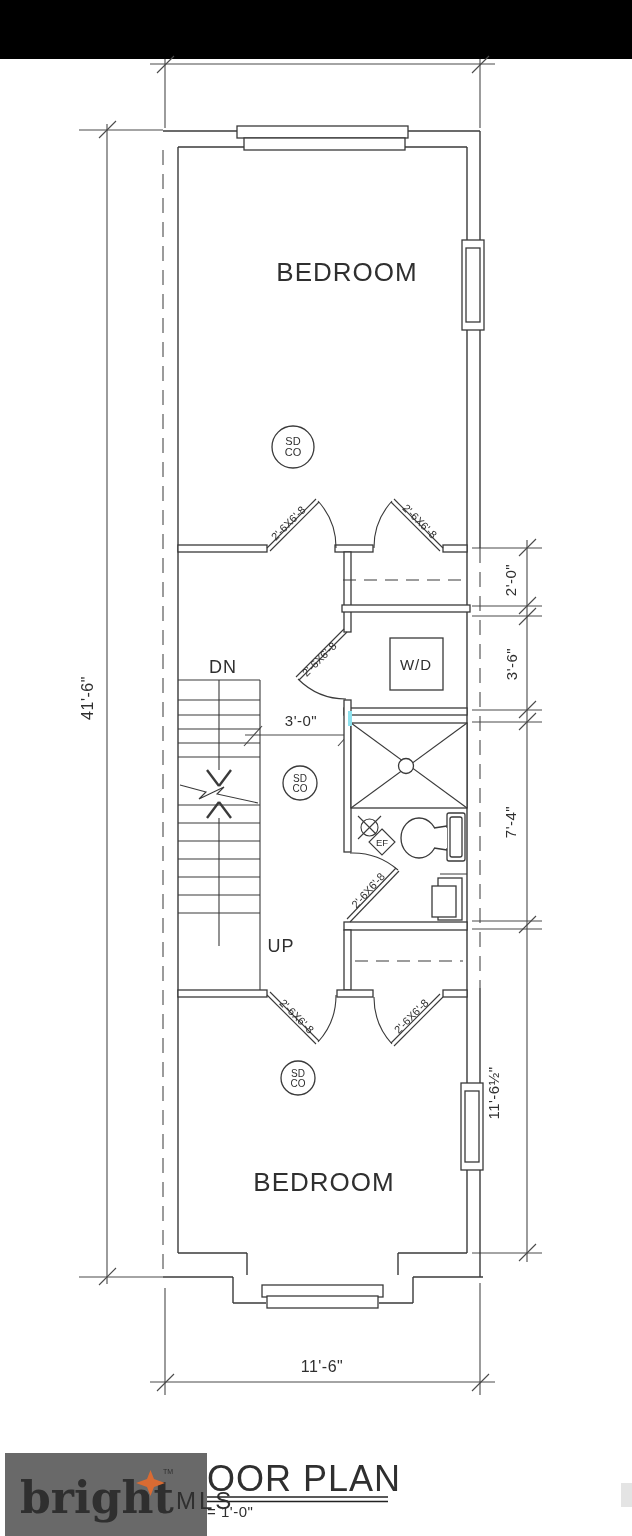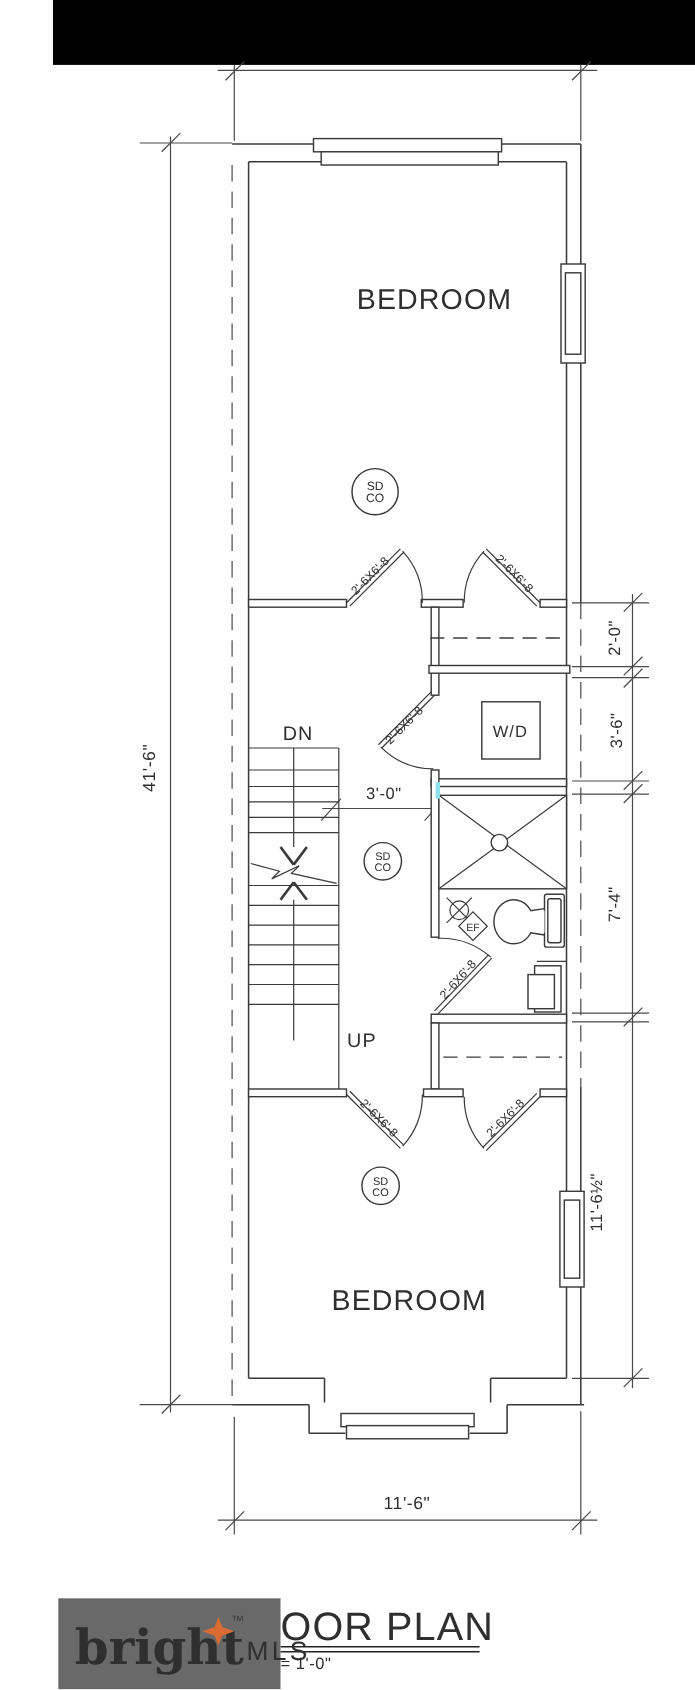--- a/index.html
+++ b/index.html
@@ -1,17 +1,17 @@
 <!DOCTYPE html>
 <html><head>
 <meta charset="utf-8">
 <style>
   html,body{margin:0;padding:0;background:#ffffff;}
   body{width:632px;height:1536px;position:relative;font-family:"Liberation Sans",sans-serif;}
-  #stage{position:absolute;top:0;left:0;width:532px;height:1536px;padding-left:48px;}
+  #stage{position:absolute;top:0;left:0;width:532px;height:1536px;}
   svg text{fill:#2f2f2f;}
   .plantxt{font-family:"Liberation Sans",sans-serif;letter-spacing:1px;}
   .dimtxt{font-family:"Liberation Sans",sans-serif;letter-spacing:0.5px;}
   .doortxt{font-family:"Liberation Sans",sans-serif;}
   .logoword{font-family:"DejaVu Serif",serif;font-weight:bold;}
   .logomls{font-family:"Liberation Sans",sans-serif;letter-spacing:3px;}
   .titletxt{font-family:"Liberation Sans",sans-serif;letter-spacing:1px;}
 </style>
 </head>
 <body>

